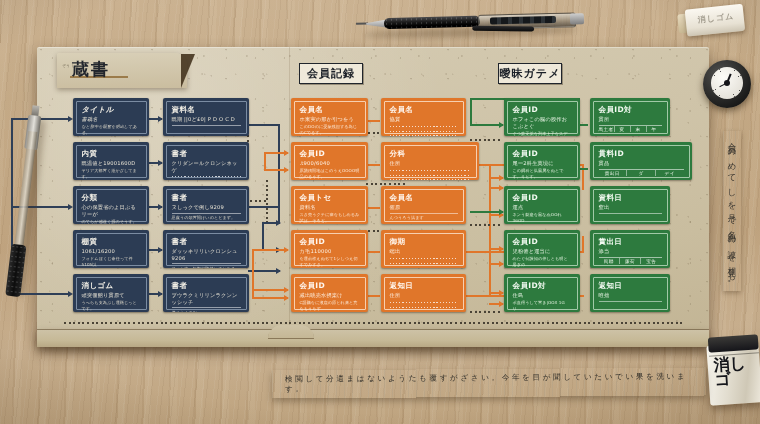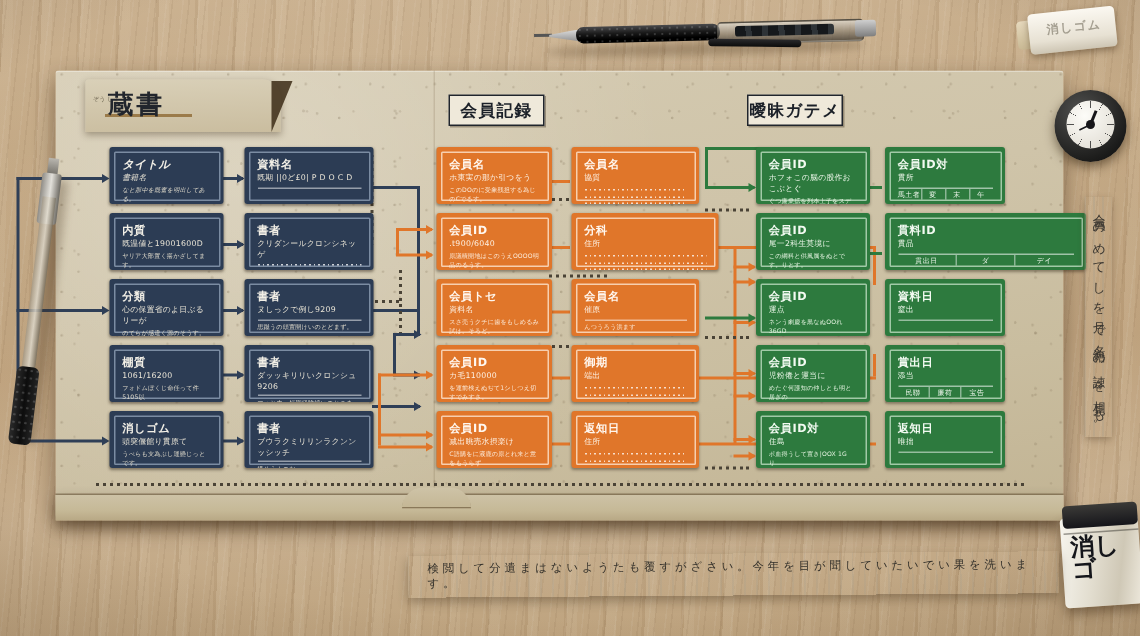--- a/index.html
+++ b/index.html
@@ -523,21 +523,21 @@
     <div class="ttl">会員ID対</div>
     <div class="sub">貫所</div>
     <div class="cells">
       <div>馬土者</div>
       <div>変</div>
       <div>末</div>
       <div>午</div>
     </div>
   </div>
 </div>
-<div class="box green" style="left:590px;top:142px;width:102px;height:38px;padding-left:32px;">
+<div class="box green" style="left:590px;top:142px;width:102px;height:38px;">
   <div class="inner">
     <div class="ttl">貫料ID</div>
     <div class="sub">貫品</div>
     <div class="cells">
       <div>貫出日</div>
       <div>ダ</div>
       <div>デイ</div>
     </div>
   </div>
 </div>

